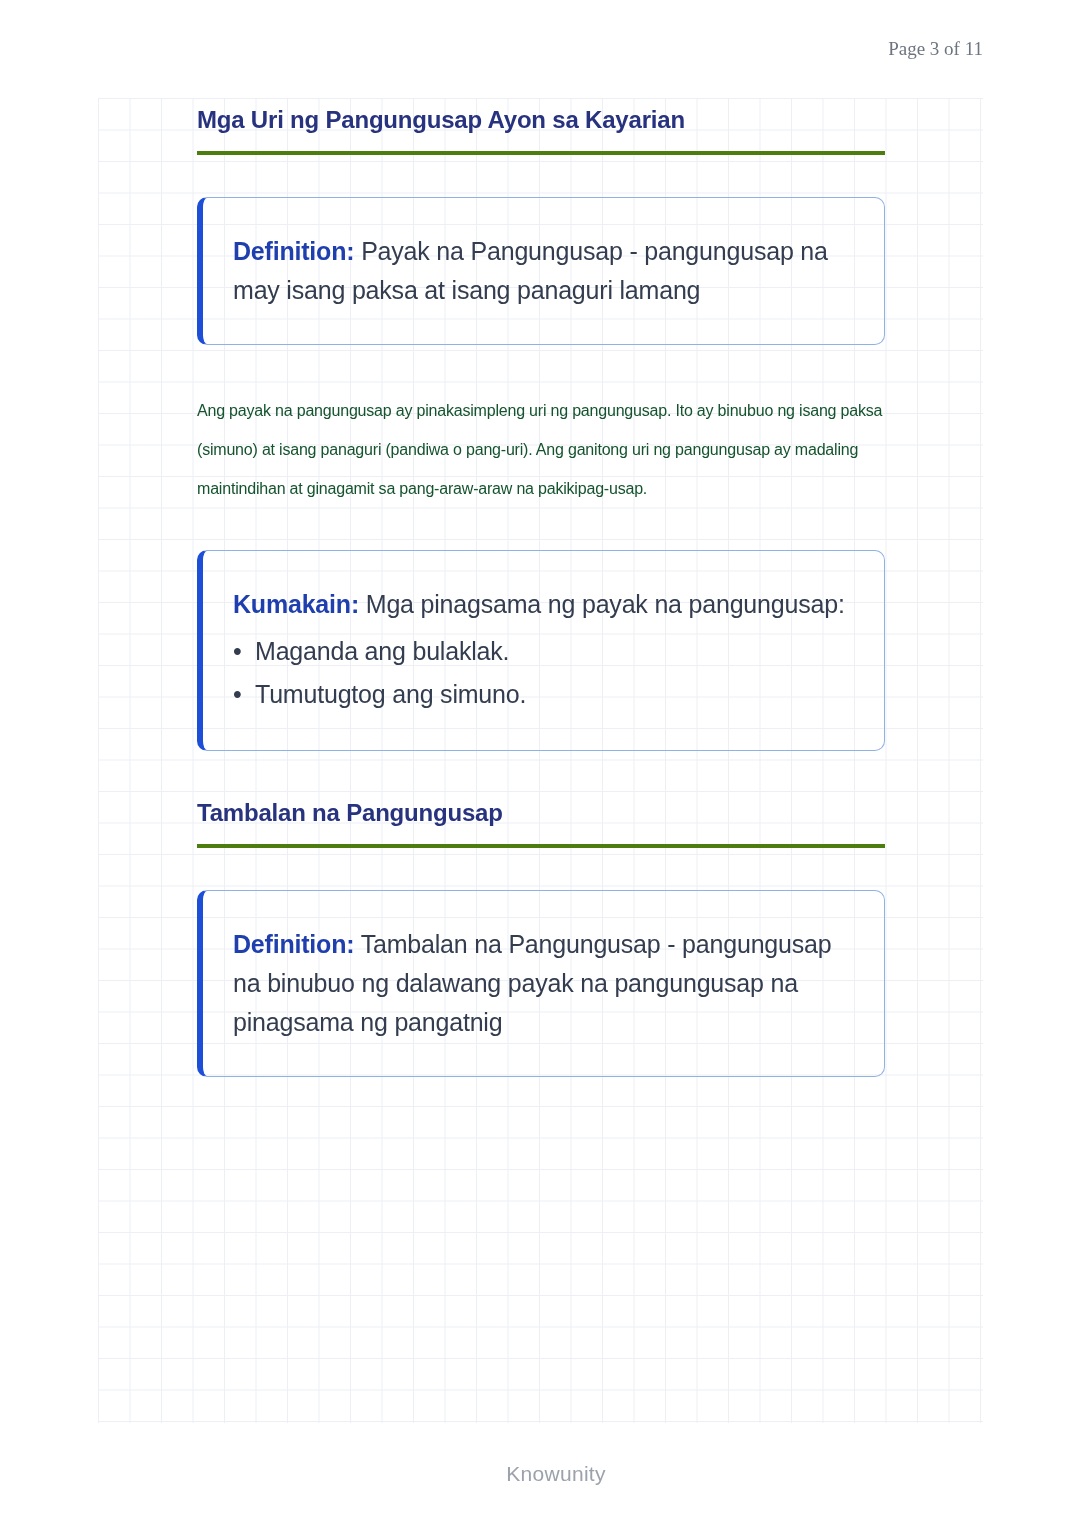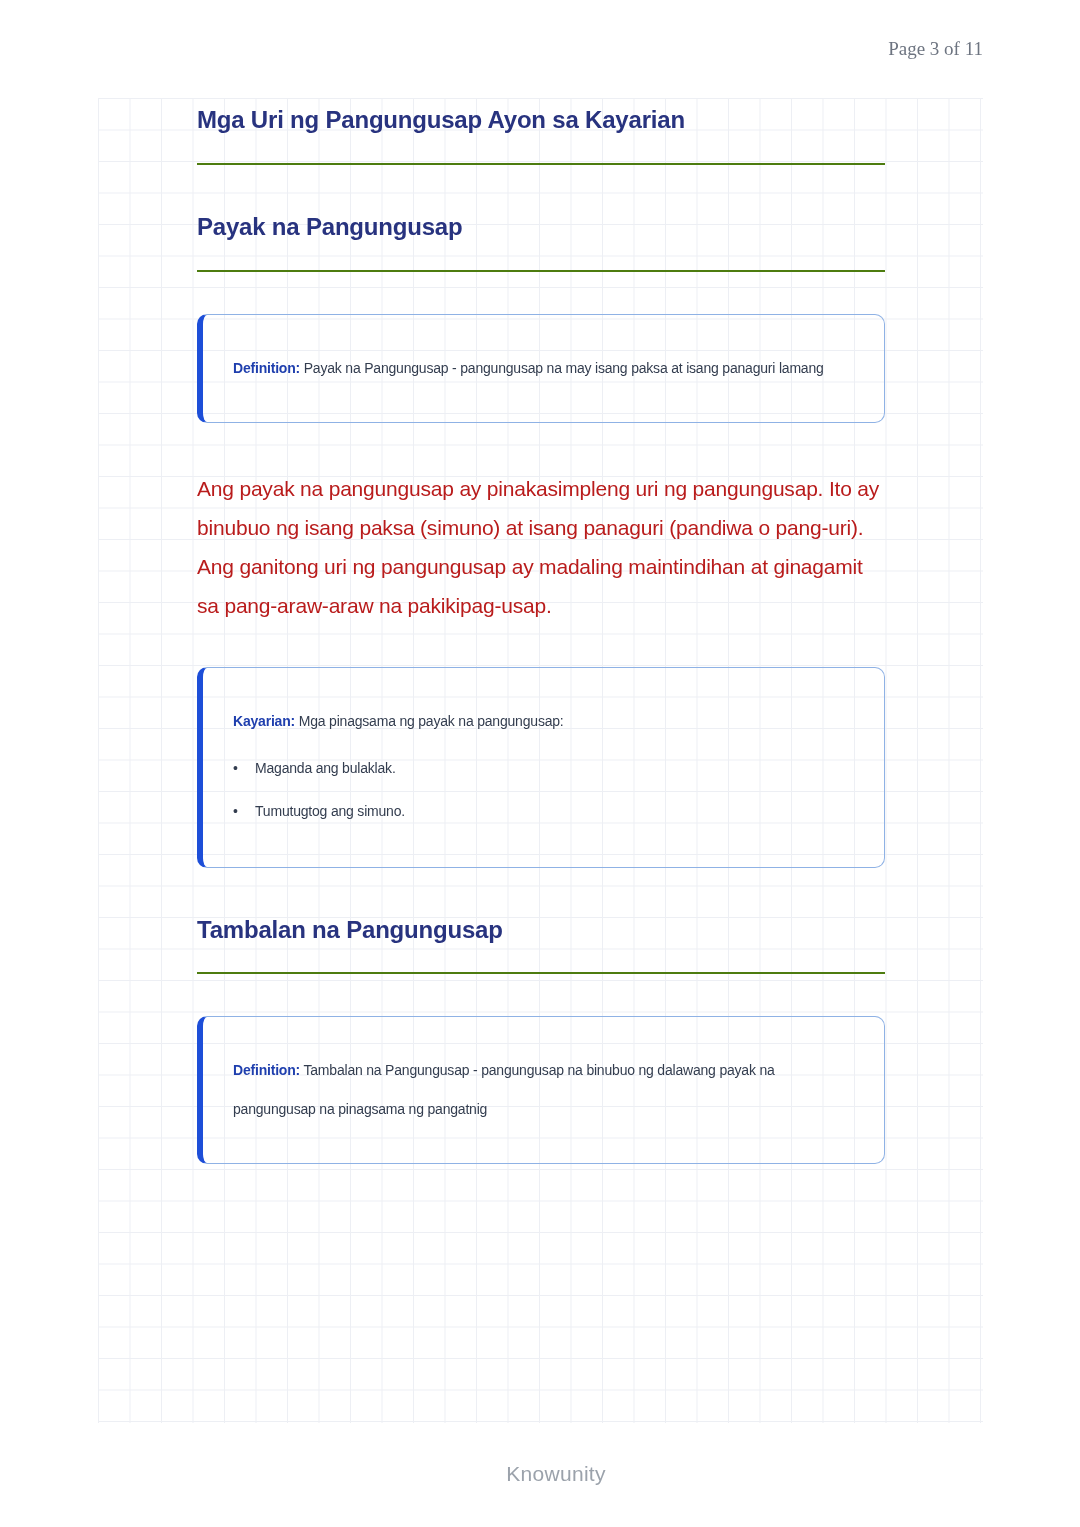--- a/index.html
+++ b/index.html
@@ -44,46 +44,46 @@
     width: 688px;
     padding-top: 106px;
     color: #333d4f;
   }
   h1.doc-title, h2.section-heading {
     font-size: 24px;
     line-height: 1.2;
     font-weight: bold;
     color: #28337f;
     letter-spacing: -0.2px;
-    padding-bottom: 28px;
-    border-bottom: 2px solid #4d7c0f;
+    padding-bottom: 16px;
+    border-bottom: 4px solid #4d7c0f;
   }
   h2.section-heading { margin-top: 48px; }
   .callout {
     margin-top: 42px;
     border: 1.5px solid #8fb2e5;
     border-left: 6px solid #1d4ed8;
     border-radius: 10px;
     padding: 34px 30px;
-    font-size: 14px;
+    font-size: 25px;
     line-height: 39px;
     color: #333d4f;
     letter-spacing: -0.2px;
     background: transparent;
   }
   .callout .label {
     font-weight: bold;
     color: #1f3fae;
   }
   p.body-text {
     margin-top: 46px;
-    font-size: 21px;
+    font-size: 16px;
     line-height: 39px;
     letter-spacing: -0.2px;
-    color: #b91c1c;
+    color: #14532d;
   }
   .callout ul {
     list-style: none;
     margin-top: 6px;
   }
   .callout ul li {
     line-height: 43px;
   }
   .callout .bullet {
     display: inline-block;
@@ -106,30 +106,29 @@
 <div class="page">
 
   <div class="grid-bg"></div>
 
   <div class="page-indicator">Page 3 of 11</div>
 
   <div class="content">
 
     <h1 class="doc-title">Mga Uri ng Pangungusap Ayon sa Kayarian</h1>
 
-    <h2 class="section-heading">Payak na Pangungusap</h2>
 
     <div class="callout">
       <p><strong class="label">Definition:</strong> <span>Payak na Pangungusap - pangungusap na may isang paksa at isang panaguri lamang</span></p>
     </div>
 
     <p class="body-text">Ang payak na pangungusap ay pinakasimpleng uri ng pangungusap. Ito ay binubuo ng isang paksa (simuno) at isang panaguri (pandiwa o pang-uri). Ang ganitong uri ng pangungusap ay madaling maintindihan at ginagamit sa pang-araw-araw na pakikipag-usap.</p>
 
     <div class="callout">
-      <p><strong class="label">Kayarian:</strong> <span>Mga pinagsama ng payak na pangungusap:</span></p>
+      <p><strong class="label">Kumakain:</strong> <span>Mga pinagsama ng payak na pangungusap:</span></p>
       <ul>
         <li><span class="bullet">•</span><span>Maganda ang bulaklak.</span></li>
         <li><span class="bullet">•</span><span>Tumutugtog ang simuno.</span></li>
       </ul>
     </div>
 
     <h2 class="section-heading">Tambalan na Pangungusap</h2>
 
     <div class="callout">
       <p><strong class="label">Definition:</strong> <span>Tambalan na Pangungusap - pangungusap na binubuo ng dalawang payak na pangungusap na pinagsama ng pangatnig</span></p>

